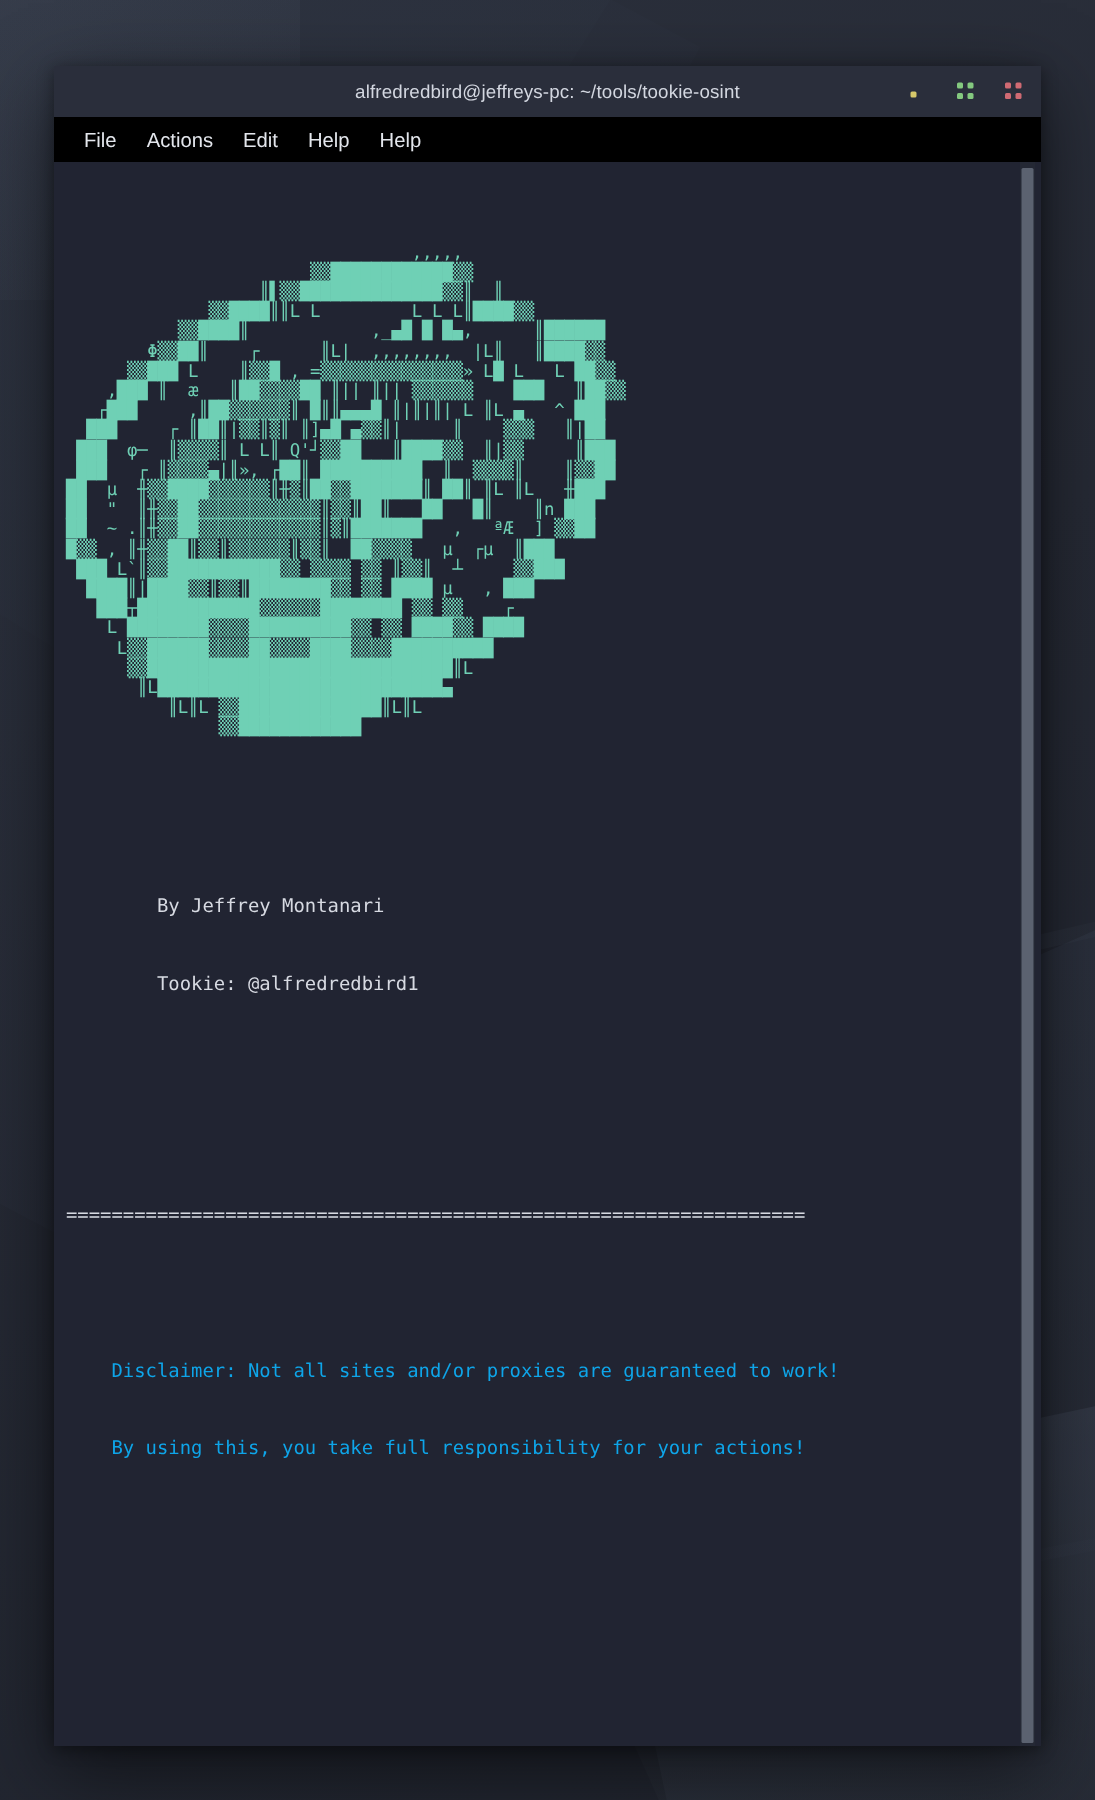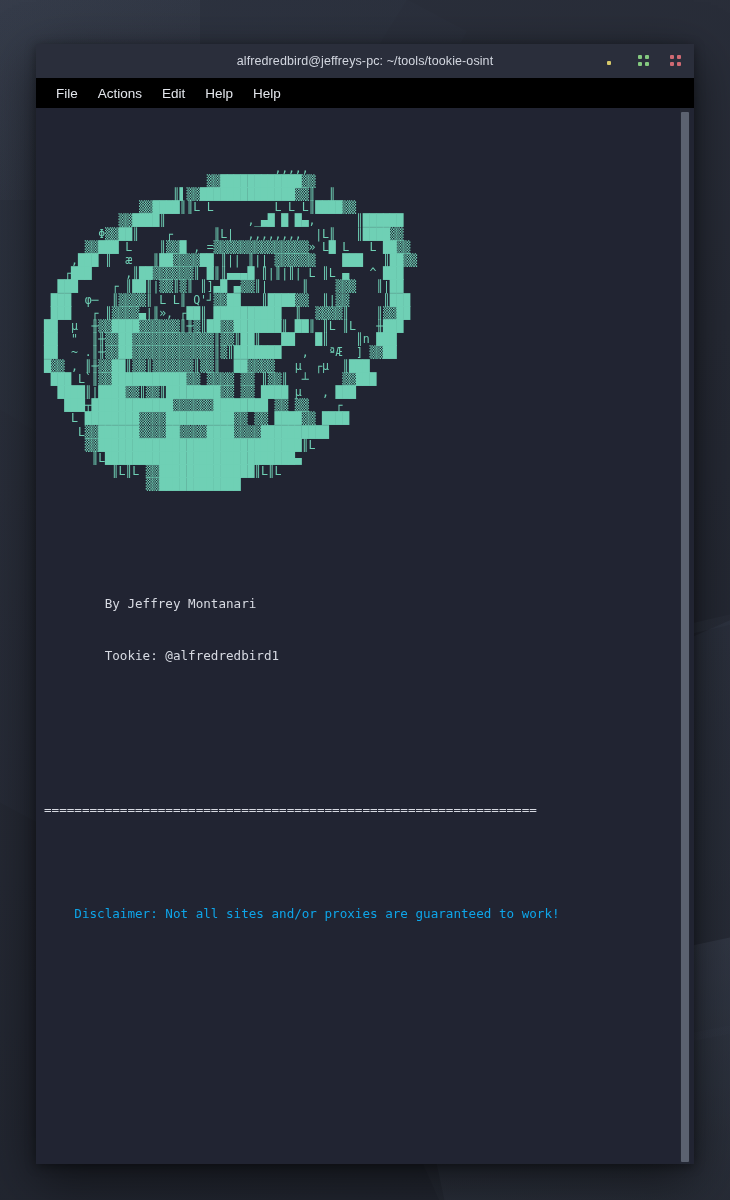--- a/index.html
+++ b/index.html
@@ -238,20 +238,21 @@
                ▒▒████████████</span>
 
       <span class="blank"></span>
       <span class="line white">        By Jeffrey Montanari</span>
       <span class="line white">        Tookie: @alfredredbird1</span>
       <span class="blank"></span>
       <span class="blank"></span>
       <span class="line white">=================================================================</span>
       <span class="blank"></span>
       <span class="line teal">    Disclaimer: Not all sites and/or proxies are guaranteed to work!</span>
+      <span class="line teal">    By using this, you take full responsibility for your actions!</span>
       <span class="blank"></span>
 
       
       
       
 
       
       
       
       

